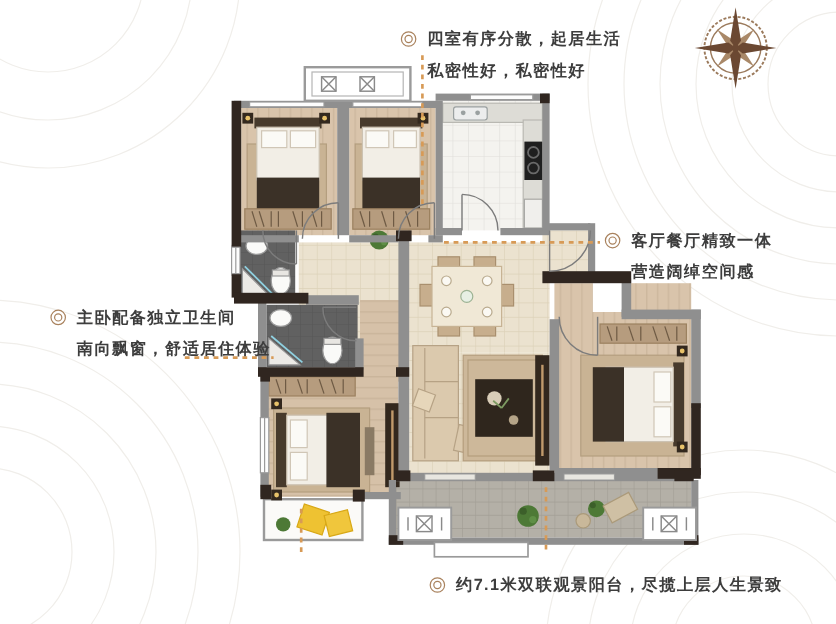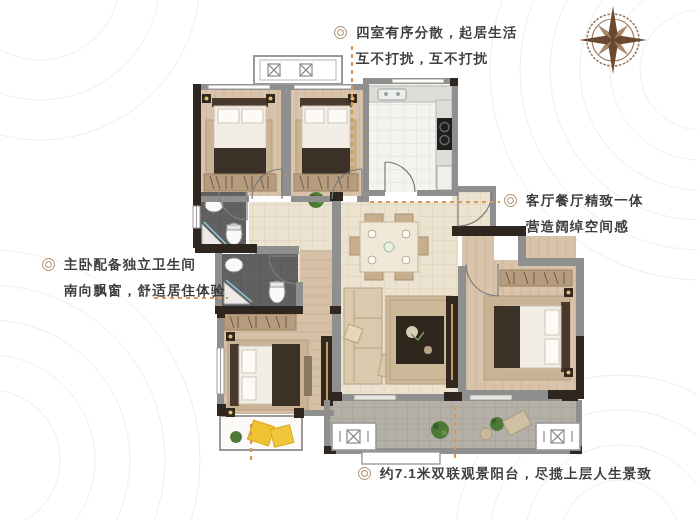--- a/index.html
+++ b/index.html
@@ -410,41 +410,41 @@
       <polygon points="579,40 607,35.5 613,40 607,44.5"></polygon>
     </g>
     <circle cx="613" cy="40" r="3" fill="#6b4832"></circle>
   </g>
 </svg>
 
   <div class="ann" style="left:334px;top:20px">
     <span class="marker"></span>
     <div>
       <div>四室有序分散，起居生活</div>
-      <div>互不打扰，互不打扰</div>
+      <div>私密性好，私密性好</div>
     </div>
   </div>
 
   <div class="ann" style="left:42px;top:252px">
     <span class="marker"></span>
     <div>
       <div>主卧配备独立卫生间</div>
       <div>南向飘窗，舒适居住体验</div>
     </div>
   </div>
 
   <div class="ann" style="left:504px;top:188px">
     <span class="marker"></span>
     <div>
       <div>客厅餐厅精致一体</div>
       <div>营造阔绰空间感</div>
     </div>
   </div>
 
 
-  <div class="ann" style="left:358px;top:461px">
+  <div class="ann" style="left:358px;top:475px">
     <span class="marker"></span>
     <div>
       <div>约7.1米双联观景阳台，尽揽上层人生景致</div>
     </div>
   </div>
 
 </div>
 
 </body></html>

